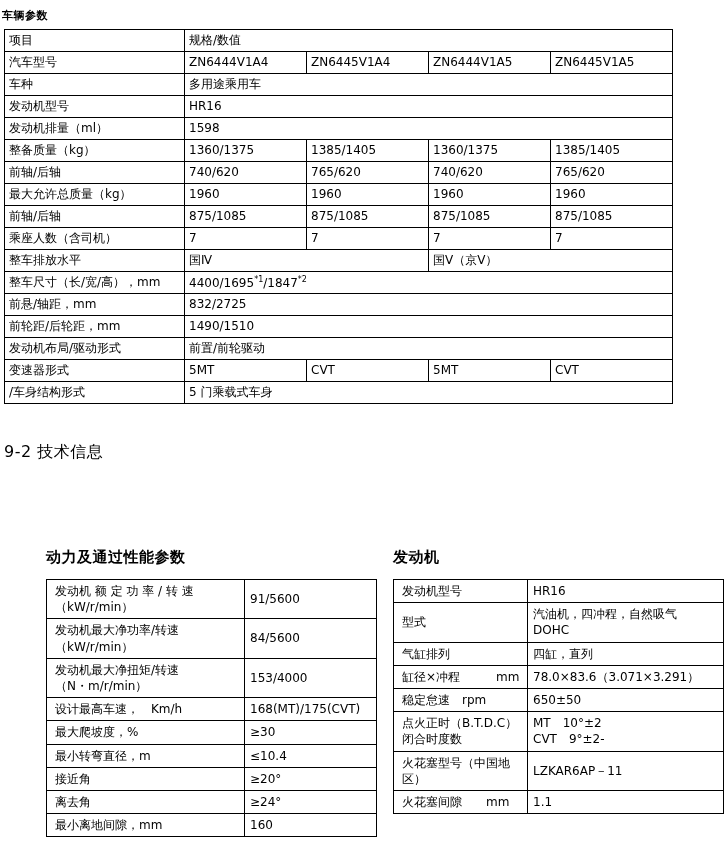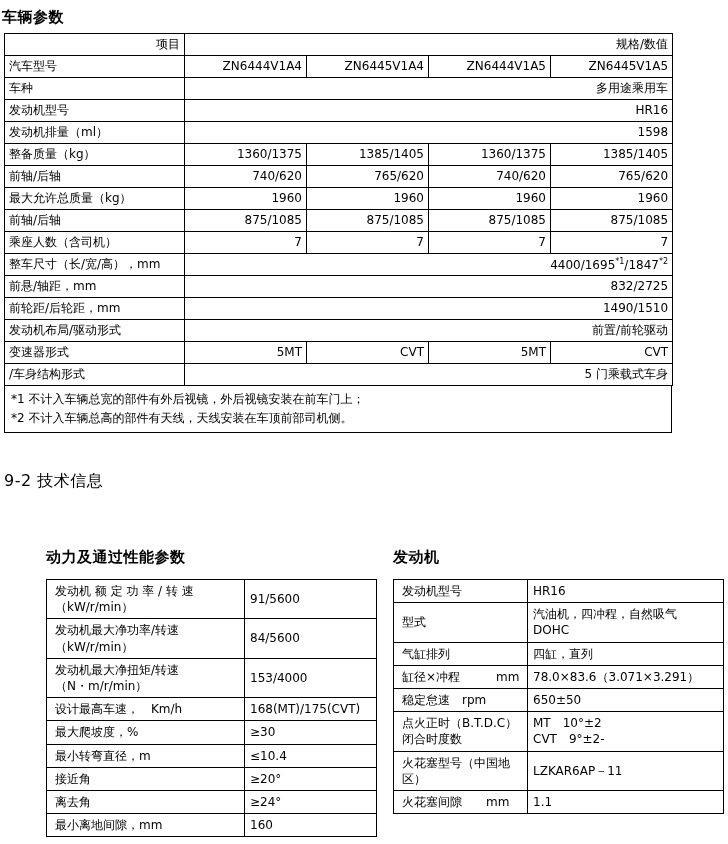--- a/index.html
+++ b/index.html
@@ -14,42 +14,42 @@
     color: #000;
     position: relative;
     overflow: hidden;
   }
   .page {
     position: relative;
     width: 728px;
     height: 844px;
   }
   h1.section-title {
-    font-size: 15px;
+    font-size: 11px;
     font-weight: bold;
     margin: 0;
     padding: 8px 8px 6px 2px;
     letter-spacing: 0.5px;
   }
   table.spec {
     border-collapse: collapse;
     width: 668px;
     margin-left: 4px;
     table-layout: fixed;
   }
   table.spec td, table.spec th {
     border: 1px solid #000;
     font-size: 12px;
     padding: 2px 4px;
     font-weight: normal;
     line-height: 1.25;
     height: 17px;
     vertical-align: middle;
   }
-  .c { text-align: right; }
+  .c { text-align: left; }
   .lbl { text-align: left; padding-left: 6px; }
   .sub { text-align: left; padding-left: 44px; }
   .nb-top { border-top: none; }
   .nb-bottom { border-bottom: none; }
   .notes {
     width: 668px;
     margin-left: 4px;
     border: 1px solid #000;
     border-top: none;
     font-size: 12px;
@@ -185,20 +185,25 @@
       </tr>
 
       <tr>
         <td class="lbl">乘座人数（含司机）</td>
         <td class="c">7</td>
         <td class="c">7</td>
         <td class="c">7</td>
         <td class="c">7</td>
       </tr>
 
+      <tr>
+        <td class="lbl">整车排放水平</td>
+        <td class="c" colspan="2">国Ⅳ</td>
+        <td class="c" colspan="2">国Ⅴ（京Ⅴ）</td>
+      </tr>
 
       <tr>
         <td class="lbl">整车尺寸（长/宽/高），mm</td>
         <td class="c" colspan="4"><span>4400/1695</span><sup>*1</sup><span>/1847</span><sup>*2</sup></td>
       </tr>
 
       <tr>
         <td class="lbl">前悬/轴距，mm</td>
         <td class="c" colspan="4">832/2725</td>
       </tr>
@@ -221,24 +226,20 @@
         <td class="c">CVT</td>
       </tr>
 
       <tr>
         <td class="lbl">/车身结构形式</td>
         <td class="c" colspan="4">5 门乘载式车身</td>
       </tr>
     </tbody>
   </table>
 
-  <div class="notes">
-    <div>*1 不计入车辆总宽的部件有外后视镜，外后视镜安装在前车门上；</div>
-    <div>*2 不计入车辆总高的部件有天线，天线安装在车顶前部司机侧。</div>
-  </div>
 
   <div class="footer-note">9-2 技术信息</div>
 
   <div class="lower">
     <div class="cols">
       <div class="col-left">
         <h2 class="sub-title">动力及通过性能参数</h2>
         <table class="perf">
           <colgroup>
               <col style="width:198px">

